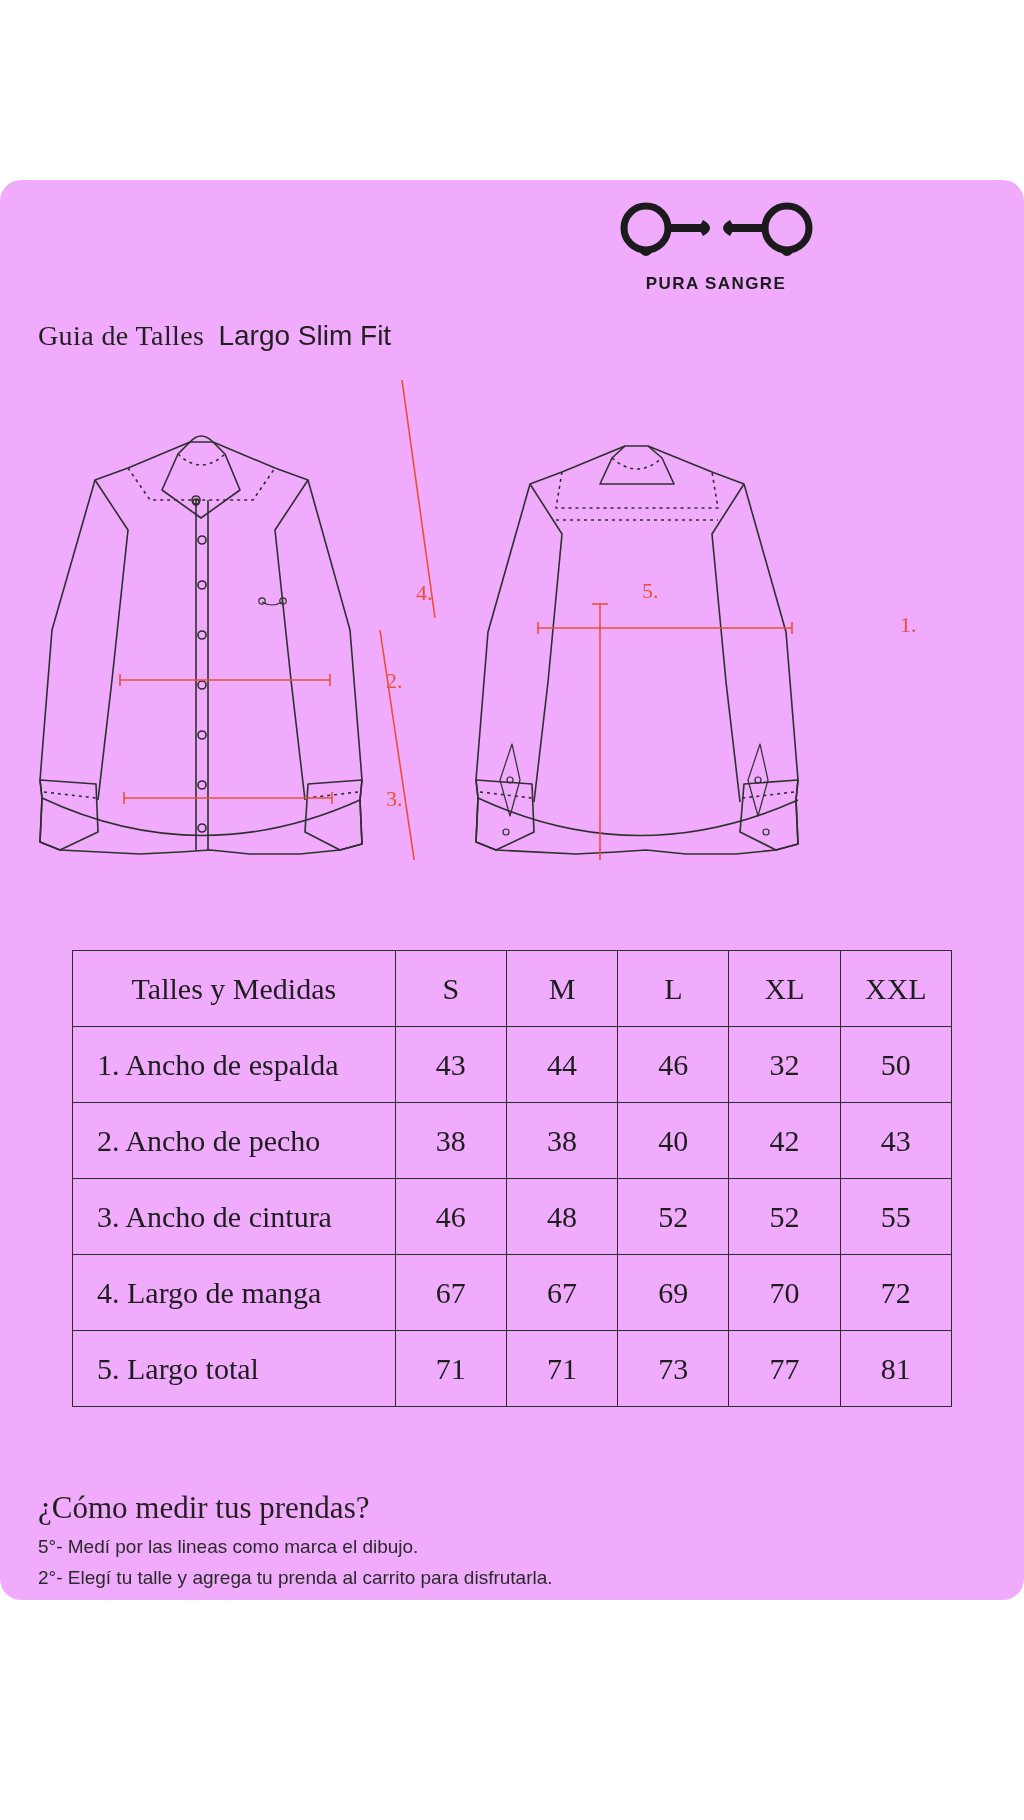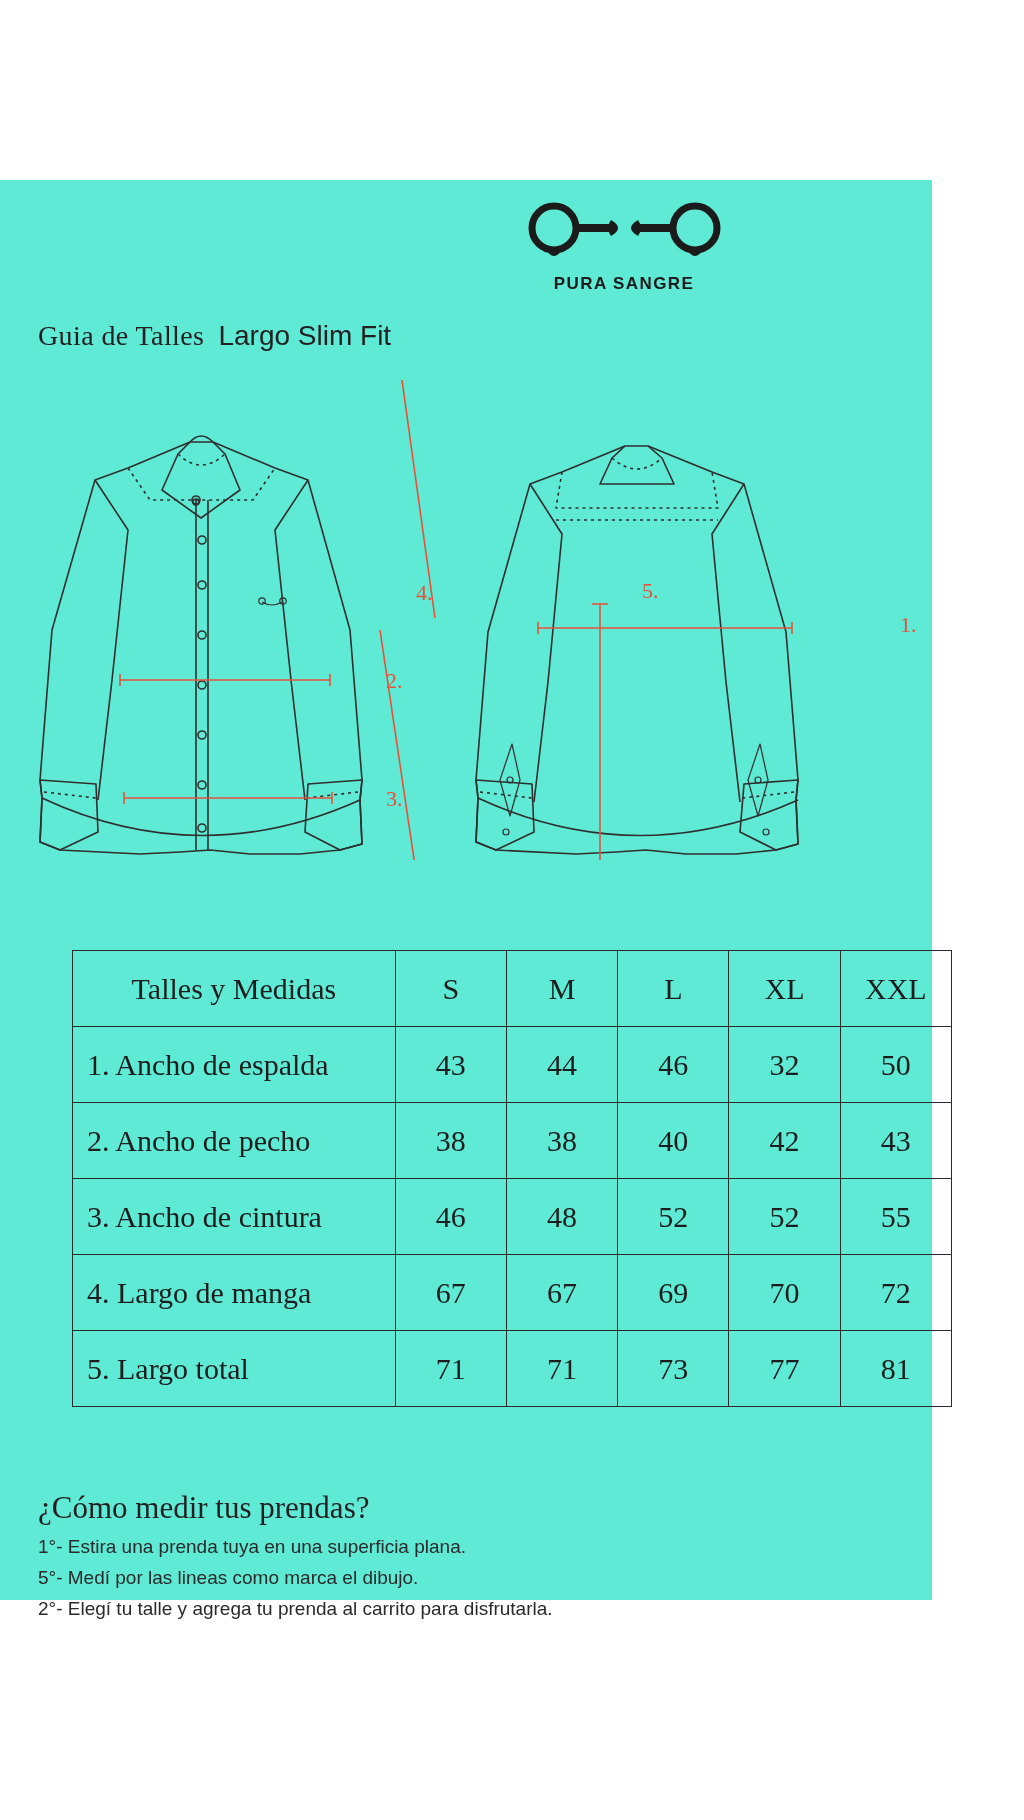--- a/index.html
+++ b/index.html
@@ -6,22 +6,23 @@
   html, body { margin:0; padding:0; }
   body {
     width:1024px; height:1820px;
     background:#ffffff;
     font-family:"Liberation Sans", sans-serif;
     overflow:hidden;
   }
   #page {
     position:absolute;
     left:0; top:180px;
-    width:932px; height:1420px;
-    background:#5eead4;
+    width:1024px; height:1420px;
+    background:#f0abfc;
+    border-radius:21px;
   }
   
   .logo-wrap {
     position:absolute; right:208px; top:20px;
     width:200px; text-align:center;
   }
   .logo-svg { display:block; margin:0 auto; }
   .logo-text {
     margin-top:4px;
     font-size:17px; font-weight:bold; letter-spacing:1.4px;
@@ -54,21 +55,21 @@
     border-collapse:collapse;
     width:880px;
     table-layout:fixed;
   }
   table td {
     border:1px solid #2b2b2b;
     height:76px;
     font-family:"Liberation Serif", serif;
     color:#1d1d1d;
     font-size:30px;
-    padding:0 14px;
+    padding:0 24px;
   }
   table tr td:first-child { width:322px; text-align:left; }
   table tr td:not(:first-child){ text-align:center; width:111px; }
   table tr.head td { font-size:30px; }
   table tr.head td:first-child { text-align:center; }
   
   #footer { position:absolute; left:38px; top:1290px; width:940px;margin-top:20px; }
   .foot-title {
     font-family:"Liberation Serif", serif;
     font-size:31px; color:#231f20; margin-bottom:10px;
@@ -266,18 +267,17 @@
           <td>73</td>
           <td>77</td>
           <td>81</td>
         </tr>
       </tbody>
     </table>
   </div>
 
   <div id="footer">
     <div class="foot-title">¿Cómo medir tus prendas?</div>
-    <div class="foot-line">1°- Estira una prenda tuya en una superficia plana.</div>
     <div class="foot-line">5°- Medí por las lineas como marca el dibujo.</div>
     <div class="foot-line">2°- Elegí tu talle y agrega tu prenda al carrito para disfrutarla.</div>
   </div>
 
 </div>
 
 </body></html>

